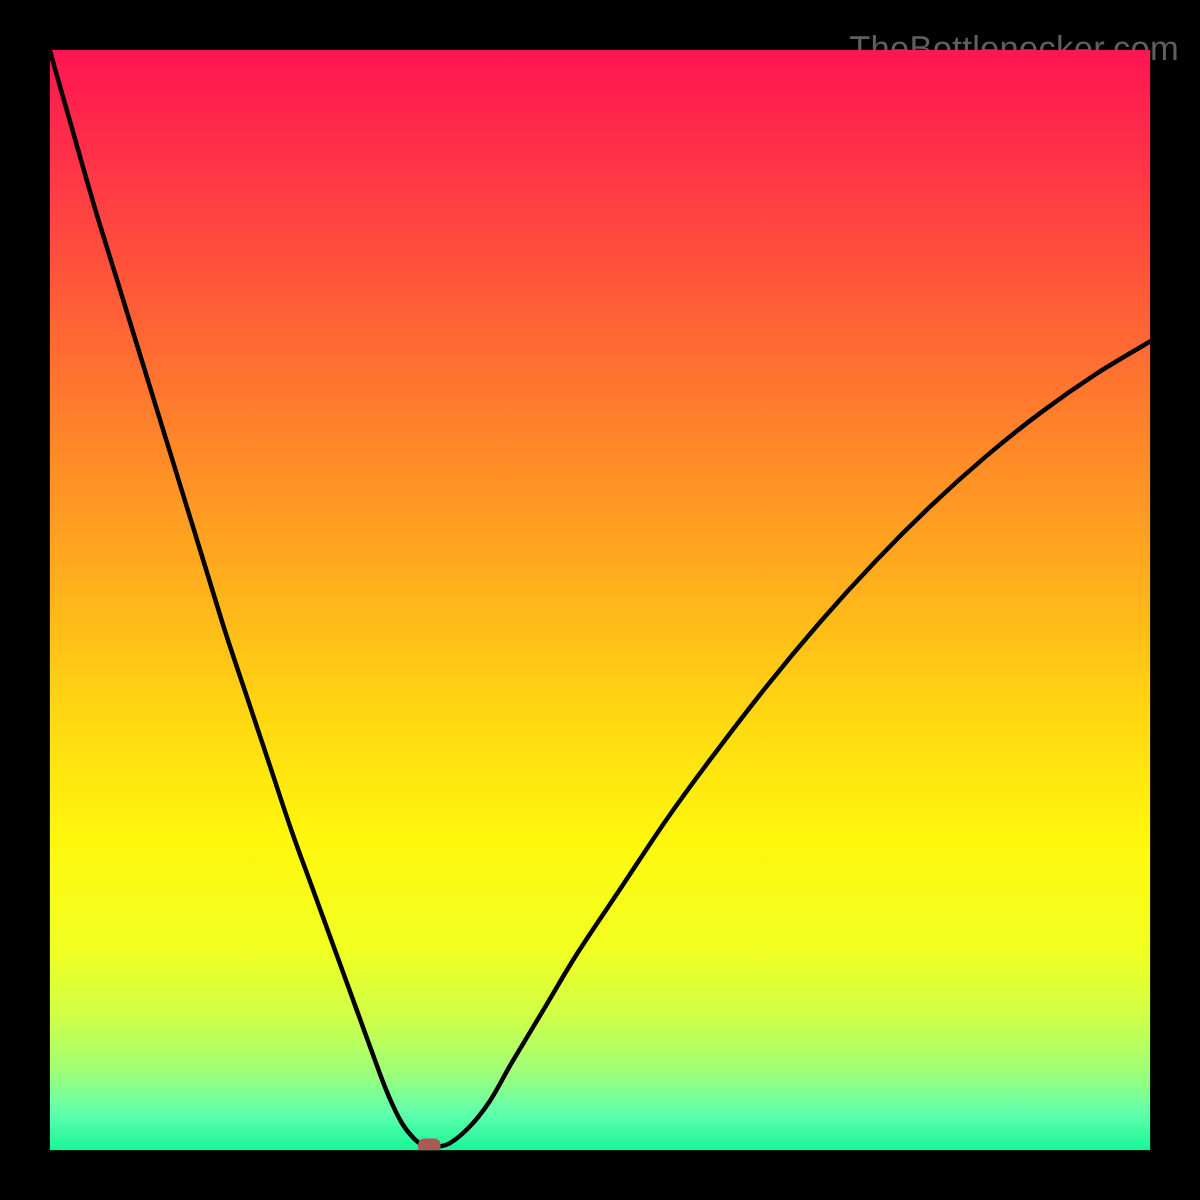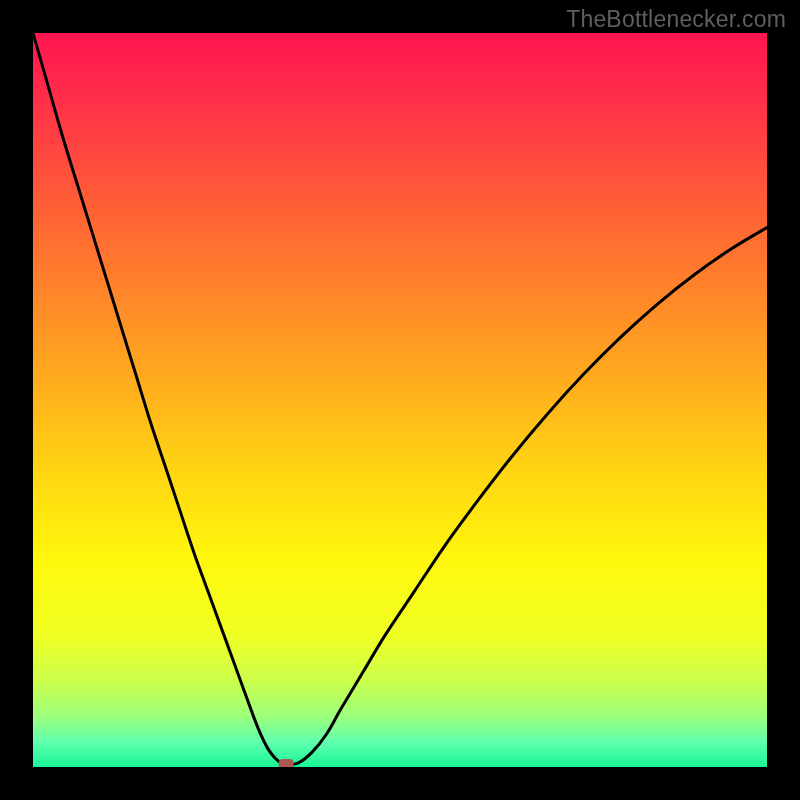--- a/index.html
+++ b/index.html
@@ -25,21 +25,21 @@
     top: 33px;
     width: 734px;
     height: 734px;
     overflow: hidden;
   }
   .plot svg {
     display: block;
   }
   .watermark {
     position: absolute;
-    top: 6px;
+    top: 19px;
     right: 14px;
     color: #5f5f5f;
     font-size: 23px;
     font-weight: 400;
     letter-spacing: 0.2px;
     user-select: none;
   }
 </style>
 </head>
 <body>

